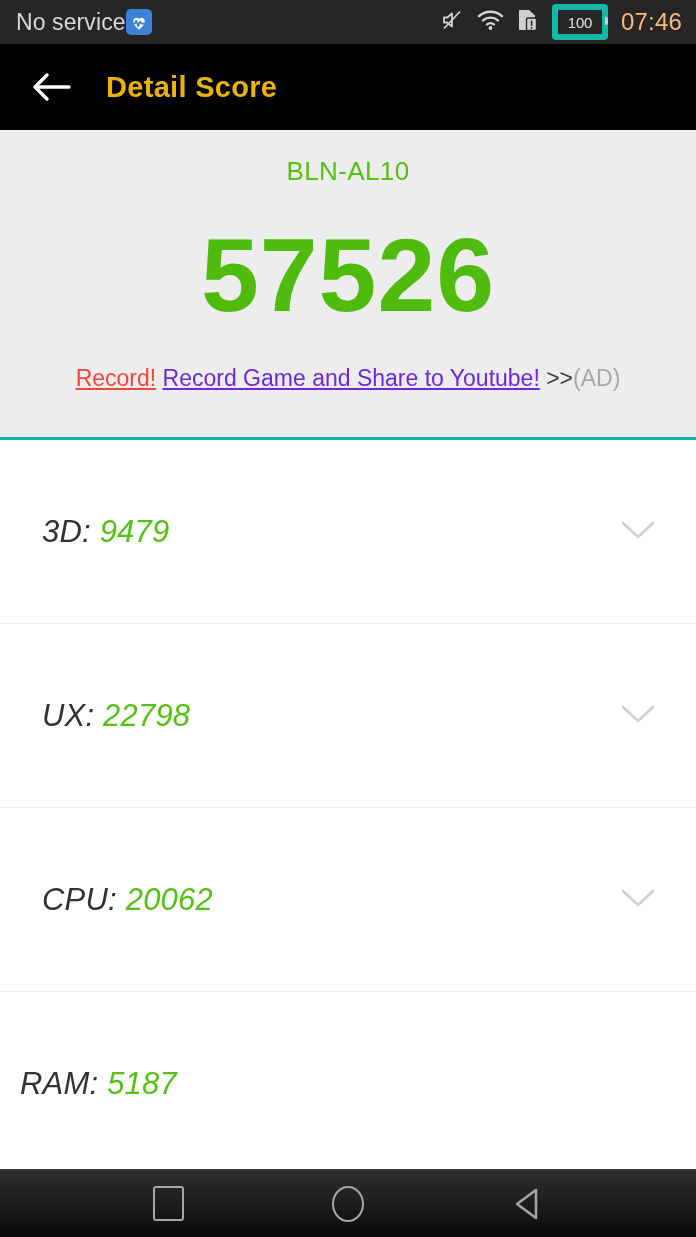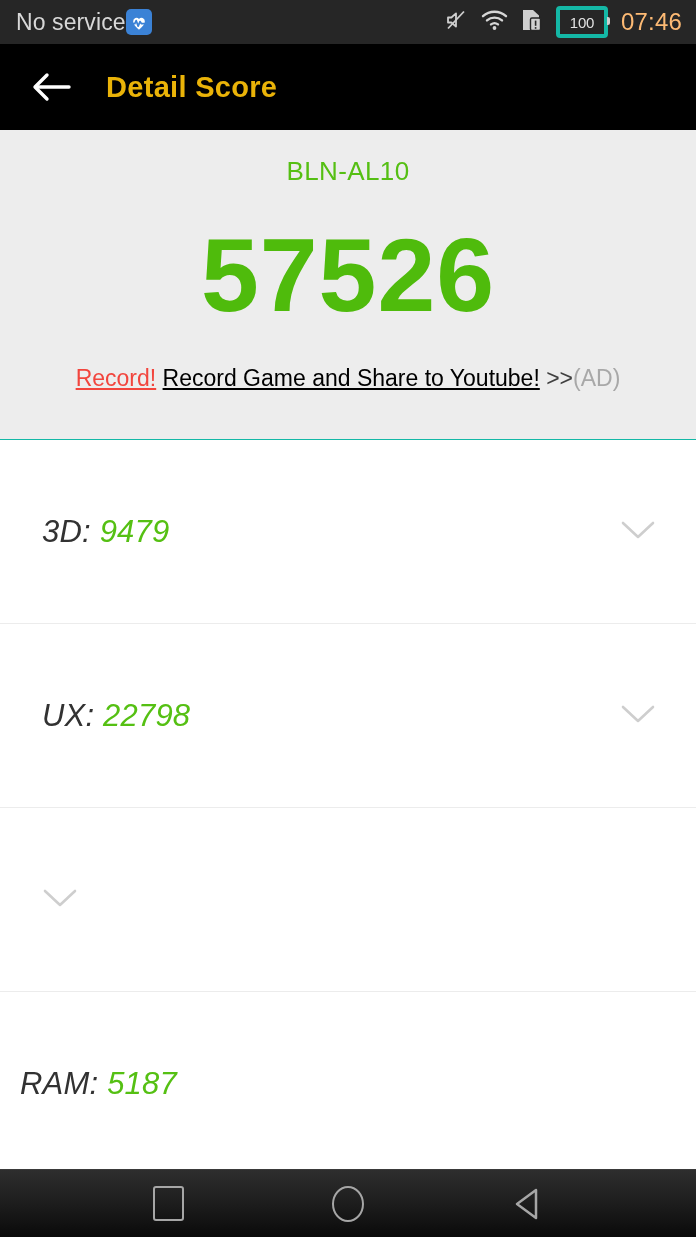--- a/index.html
+++ b/index.html
@@ -45,21 +45,21 @@
   }
   .status-right {
     display: flex;
     align-items: center;
     gap: 13px;
   }
   .battery {
     position: relative;
     width: 44px;
     height: 24px;
-    border: 4px solid #14b8a6;
+    border: 6px solid #14b8a6;
     border-radius: 4px;
     display: flex;
     align-items: center;
     justify-content: center;
   }
   .battery::after {
     content: "";
     position: absolute;
     right: -6px;
     top: 7px;
@@ -105,21 +105,21 @@
     letter-spacing: 0.3px;
   }
 
   
   .summary {
     background: #ededed;
     height: 310px;
     box-sizing: border-box;
     text-align: center;
     position: relative;
-    border-bottom: 1px solid #14b8a6;
+    border-bottom: 3px solid #14b8a6;
   }
   .device-model {
     color: #55bf13;
     font-size: 26px;
     padding-top: 26px;
     letter-spacing: 0.4px;
   }
   .total-score {
     color: #4fbb0c;
     font-size: 104px;
@@ -131,21 +131,21 @@
   .ad-line {
     margin-top: 38px;
     font-size: 23px;
     white-space: nowrap;
   }
   .ad-strong {
     color: #f2453d;
     text-decoration: underline;
   }
   .ad-body {
-    color: #000000;
+    color: #6d28d9;
     text-decoration: underline;
   }
   .ad-arrows {
     color: #404040;
   }
   .ad-tag {
     color: #a8a8a8;
   }
 
   
@@ -289,20 +289,21 @@
   <div class="score-row">
     <span class="row-label"><span>UX:</span> <span class="row-value">22798</span></span>
     <span class="chev">
       <svg width="36" height="22" viewBox="0 0 36 22">
         <path d="M3 4l15 14L33 4" stroke="#c6c6c6" stroke-width="2.6" fill="none" stroke-linecap="round" stroke-linejoin="round"></path>
       </svg>
     </span>
   </div>
 
   <div class="score-row">
+    <span class="row-label"><span>CPU:</span> <span class="row-value">20062</span></span>
     <span class="chev">
       <svg width="36" height="22" viewBox="0 0 36 22">
         <path d="M3 4l15 14L33 4" stroke="#c6c6c6" stroke-width="2.6" fill="none" stroke-linecap="round" stroke-linejoin="round"></path>
       </svg>
     </span>
   </div>
 
   <div class="score-row last">
     <span class="row-label"><span>RAM:</span> <span class="row-value">5187</span></span>
   </div>

